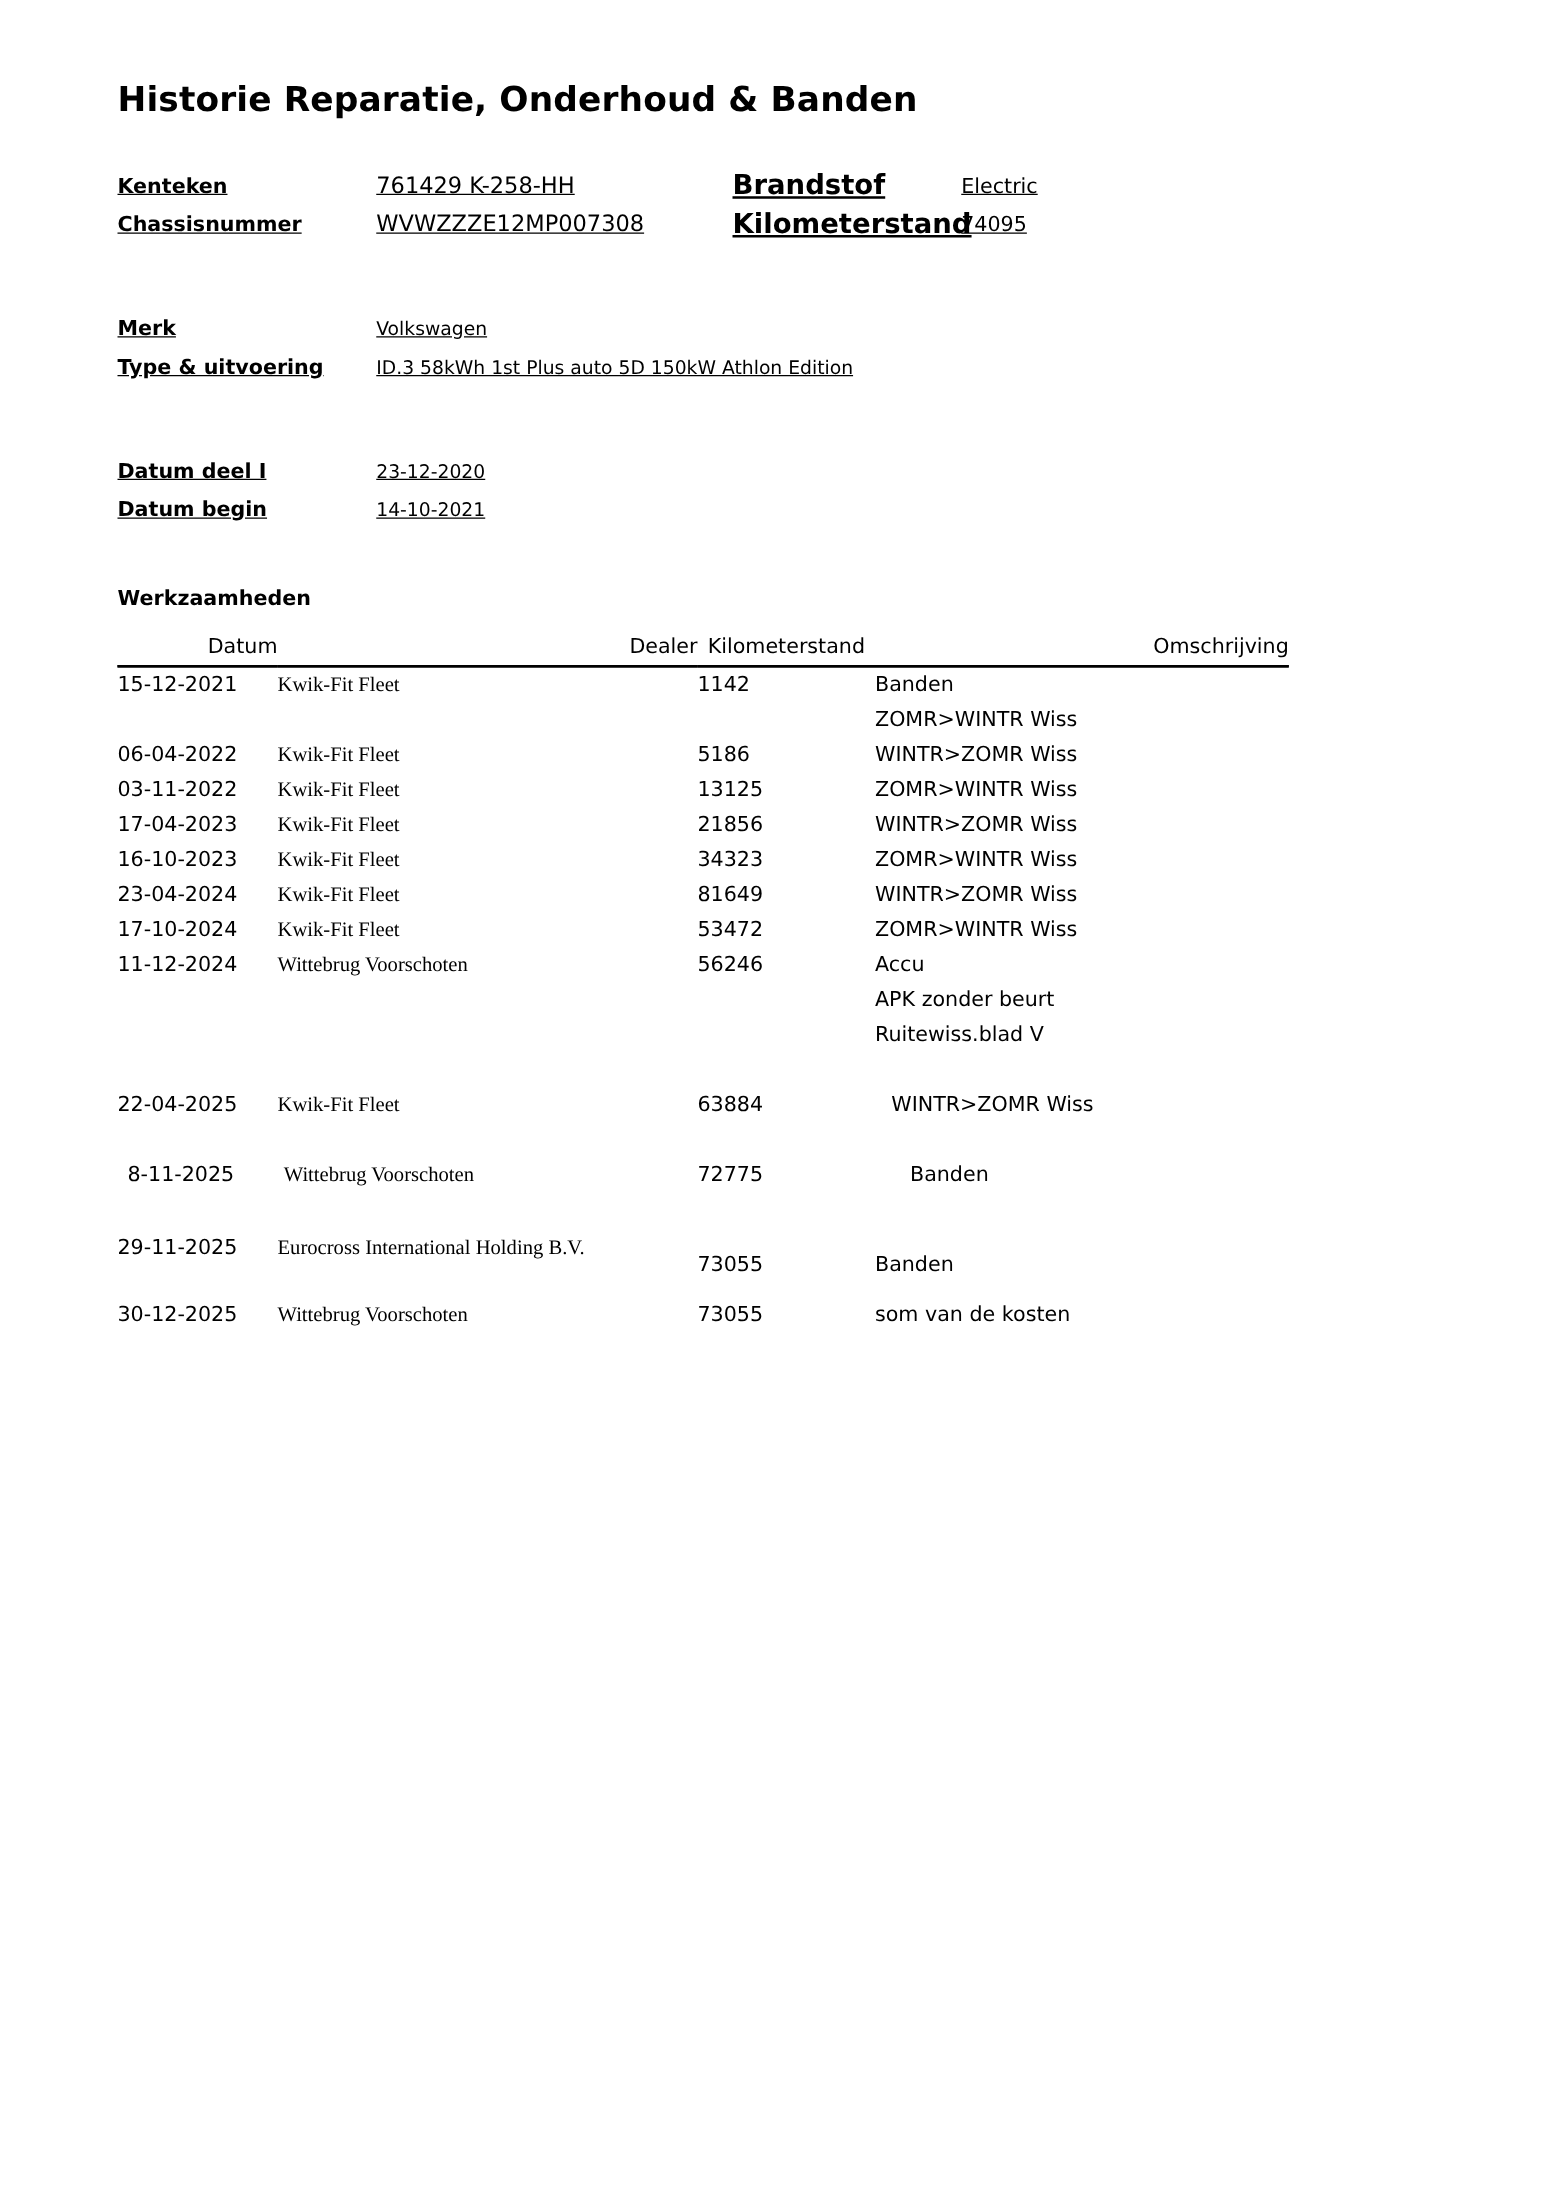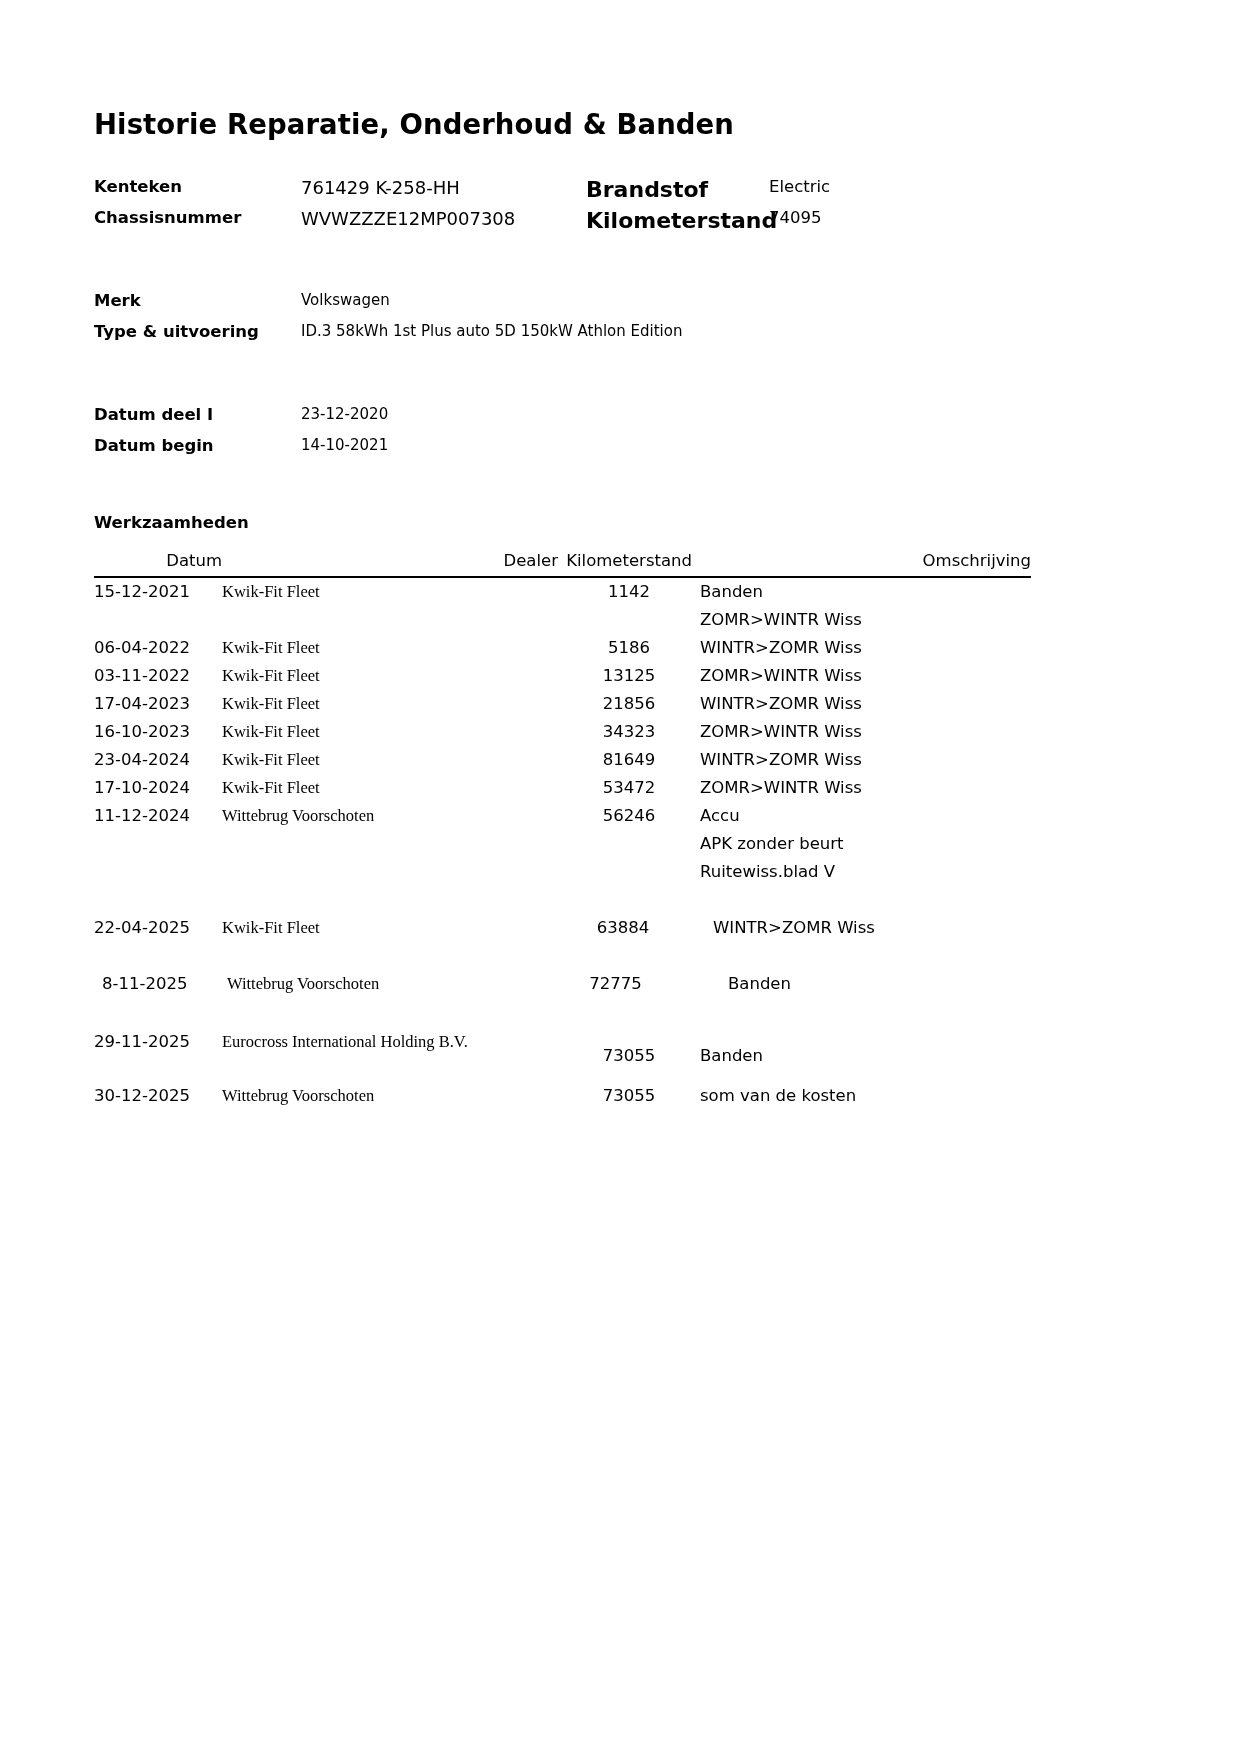--- a/index.html
+++ b/index.html
@@ -12,40 +12,41 @@
     height: 1754px;
     font-family: "DejaVu Sans", sans-serif;
     color: #000000;
     -webkit-font-smoothing: antialiased;
   }
   .page {
     position: relative;
     width: 1017px;
     height: 1754px;
     box-sizing: border-box;
-    padding: 100px 100px 0 94px;
+    padding: 56px 100px 0 94px;
   }
 
   h1.doc-title {
     font-size: 27.5px;
     font-weight: bold;
     letter-spacing: 0.1px;
     margin: 0 0 0 0;
     padding-top: 8px;
     line-height: 1.2;
   }
 
   
   .id-block {
     margin-top: 36px;
   }
   .id-row {
     display: flex;
-    align-items: flex-start;
+    align-items: center;
     height: 31px;
+    text-decoration: underline;
   }
   .id-label {
     font-size: 16.5px;
     font-weight: bold;
     width: 207px;
     flex: 0 0 207px;
   }
   .id-value {
     font-size: 18px;
     font-weight: normal;
@@ -105,21 +106,21 @@
   table.works tbody td {
     font-size: 16.5px;
     font-weight: normal;
     vertical-align: top;
     padding: 0;
     line-height: 28px;
     height: 28px;
   }
   td.date  { text-align: left; white-space: nowrap; }
   td.dealer { padding-right: 8px; font-family: Liberation Serif, serif; }
-  td.km    { text-align: center; padding-right: 8px; white-space: nowrap; }
+  td.km    { text-align: left; padding-right: 8px; white-space: nowrap; }
   td.desc  { padding-left: 9px; white-space: nowrap; }
 
   tr.spacer-sm td { height: 10px; line-height: 10px; }
   tr.spacer-md td { height: 26px; line-height: 26px; }
   tr.spacer-lg td { height: 28px; line-height: 28px; }
 
   .dealer-wrap { white-space: normal; line-height: 25px; display:block; }
   td.va-mid { vertical-align: bottom; }
 </style>
 </head>

